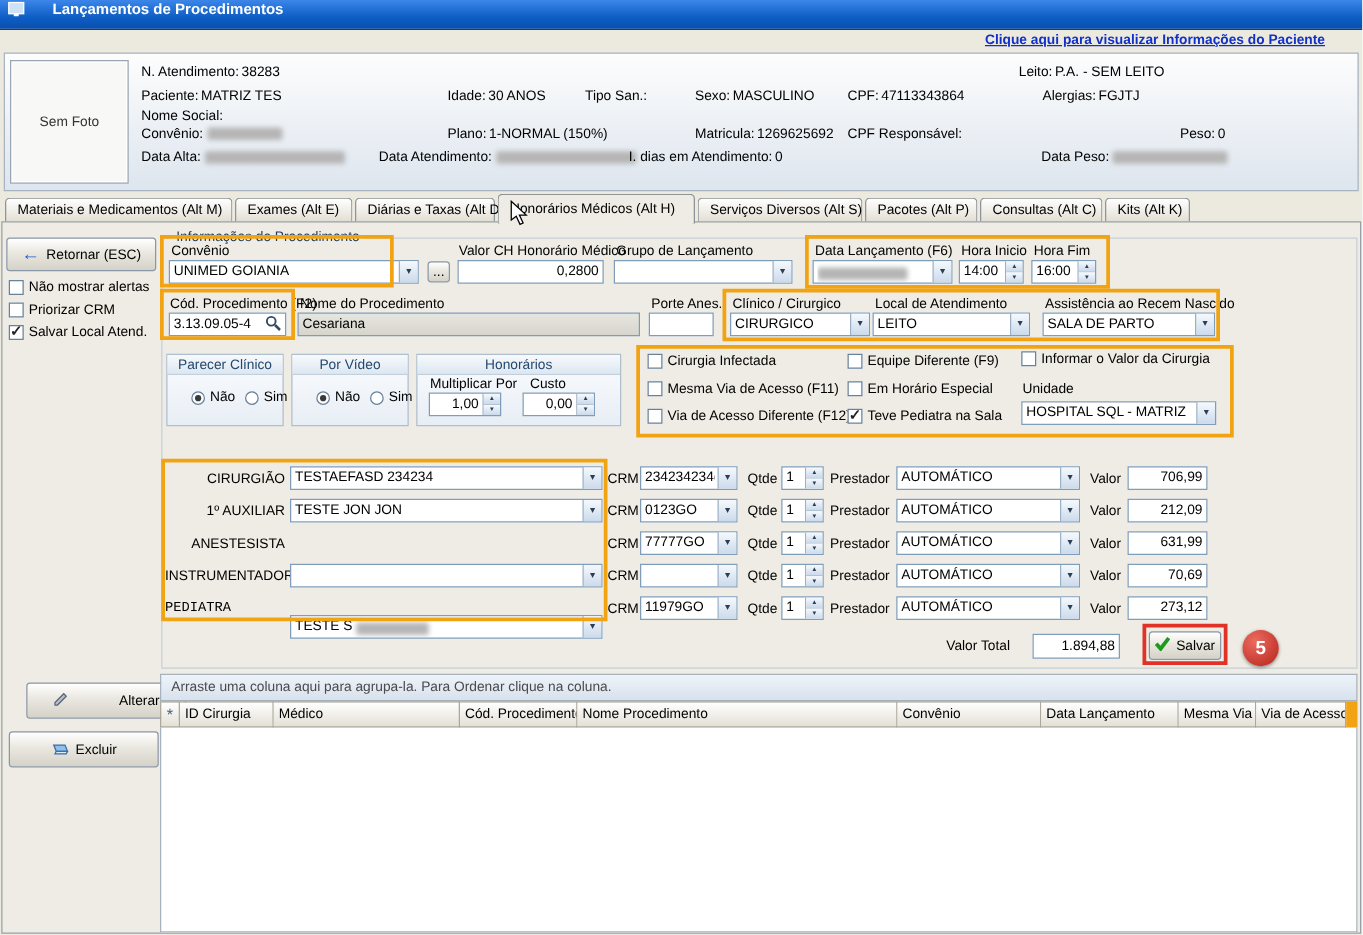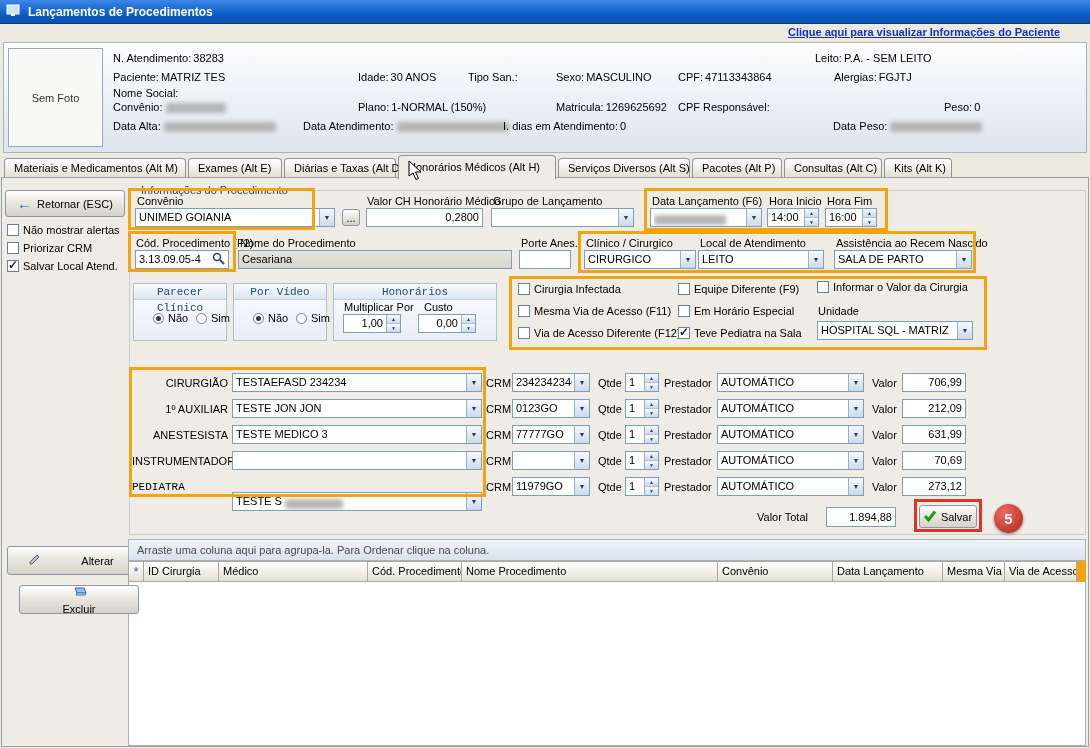--- a/index.html
+++ b/index.html
@@ -4,21 +4,21 @@
 <style>
   * { margin:0; padding:0; box-sizing:border-box; }
   html,body { background:#ffffff; }
   body { font-family:"Liberation Sans", sans-serif; }
   #app { position:relative; width:1090px; height:748px; background:#eceade; overflow:hidden;
          font-size:11px; color:#000; }
 
   
   .titlebar { position:absolute; top:0; left:0; width:1090px; height:24px;
     background:linear-gradient(#3c86e8,#0d5ec6 60%,#0a4fae); color:#fff;
-    display:flex; align-items:center; gap:8px; padding-left:6px;
+    display:flex; align-items:flex-start; gap:22px; padding-left:6px;
     font-size:12px; font-weight:bold; border-bottom:1px solid #07407f; }
 
   .link { position:absolute; color:#1130c8; text-decoration:underline; font-weight:bold; white-space:nowrap; }
 
   
   .ppanel { position:absolute; left:3px; top:42px; width:1084px; height:111px;
     background:linear-gradient(#fdfdfd,#dde5ee); border:1px solid #a9b4c2; }
   .photo { position:absolute; left:8px; top:48px; width:95px; height:99px; background:#f8f8f6;
     border:1px solid #9aa6b4; box-shadow:inset 0 0 0 1px #fff; display:flex; align-items:center; justify-content:center; color:#333; }
   .lbl { position:absolute; white-space:nowrap; }
@@ -51,21 +51,21 @@
   .spinbtns span { flex:1; font-size:5px; line-height:8px; text-align:center;
     background:linear-gradient(#f5f9fd,#cbdaeb); color:#2c3e55; }
   .spinbtns span:first-child { border-bottom:1px solid #b4c3d3; }
   .cb { position:absolute; display:flex; align-items:center; gap:4px; white-space:nowrap; z-index:8; }
   .cb .box { width:12px; height:12px; background:#fff; border:1px solid #68819b; position:relative; flex:0 0 auto; }
   .cb.checked .box::after { content:"✓"; position:absolute; left:0; top:-3px; font-size:12px; font-weight:bold; color:#222; }
   .radio { position:absolute; display:flex; align-items:center; gap:4px; z-index:8;padding-left:12px; }
   .radio .circ { width:11px; height:11px; border-radius:50%; background:#fff; border:1px solid #68819b; }
   .radio.checked .circ::after { content:""; display:block; width:5px; height:5px; border-radius:50%; background:#3a3a3a; margin:2px; }
 
-  .gbox { position:absolute; border:1px solid #aebfd0; background:linear-gradient(#fbfcfe,#e8eef5); z-index:7;font-family:Liberation Mono, monospace; }
+  .gbox { position:absolute; border:1px solid #aebfd0; background:linear-gradient(#fbfcfe,#e8eef5); z-index:7; }
   .gbox .gtitle { position:absolute; top:0; left:0; right:0; height:16px; text-align:center;
     color:#24486f; background:linear-gradient(#f7fafd,#dde7f0); border-bottom:1px solid #c2cfdc; line-height:16px; }
 
   .formbox { position:absolute; left:129px; top:190px; width:957px; height:345px; border:1px solid #c6cfd8; z-index:5; }
   .formbox-title { position:absolute; left:137px; top:184px; background:#eeece4; padding:0 4px; color:#1d3a5f; z-index:6; }
 
   
   .gband { position:absolute; left:128px; top:539px; width:958px; height:22px;
     background:linear-gradient(#eef3f9,#d8e2ed); border:1px solid #a7b2bf; color:#4a4a4a; line-height:20px; padding-left:8px; z-index:8; }
   .ghead { position:absolute; top:561px; height:21px; background:linear-gradient(#ffffff,#e3e0d6);
@@ -150,27 +150,27 @@
     </label>
   <label class="cb" style="left:7px; top:242px;">
       <span class="box"></span>
       <span>Priorizar CRM</span>
     </label>
   <label class="cb checked" style="left:7px; top:260px;">
       <span class="box"></span>
       <span>Salvar Local Atend.</span>
     </label>
 
-  <div class="btn" style="left:7px; top:546px; width:128px; height:29px;gap:40px;">
+  <div class="btn" style="left:21px; top:546px; width:128px; height:29px;gap:40px;">
     <span><svg width="13" height="13">
           <path d="M2 11 L4 11 L11 4 L9 2 L2 9 Z" fill="#b9c0cd" stroke="#5b6472"></path>
         </svg></span>
     <span>Alterar</span>
   </div>
-  <div class="btn" style="left:19px; top:585px; width:120px; height:29px;flex-direction:column;">
+  <div class="btn" style="left:7px; top:585px; width:120px; height:29px;">
     <span><svg width="15" height="11">
           <polygon points="3,3 12,3 14,8 5,8" fill="#8fc0ec" stroke="#3a6ea5"></polygon>
           <polygon points="5,8 14,8 13,10 4,10" fill="#dce9f6" stroke="#3a6ea5"></polygon>
         </svg></span>
     <span>Excluir</span>
   </div>
 
   <div class="formbox"></div>
   <span class="formbox-title">Informações do Procedimento</span>
 
@@ -360,24 +360,20 @@
       </span></div>
   <span class="lbl" style="left:664px; top:403px; z-index:8;">Prestador</span>
   <div class="combo" style="left:717px; top:399px; width:147px; height:19px;">
       <span class="txt">AUTOMÁTICO</span>
       <span class="arr">▼</span>
     </div>
   <span class="lbl" style="left:872px; top:403px; z-index:8;">Valor</span>
   <div class="field num" style="left:902px; top:399px; width:64px; height:19px;">212,09</div>
 
   <span class="lbl" style="left:132px; top:429px; width:96px; text-align:right; z-index:8;">ANESTESISTA</span>
-  <div class="combo" style="left:232px; top:425px; width:250px; height:19px;">
-      <span class="txt">TESTE MEDICO 3</span>
-      <span class="arr">▼</span>
-    </div>
   <span class="lbl" style="left:486px; top:429px; z-index:8;">CRM</span>
   <div class="combo" style="left:512px; top:425px; width:78px; height:19px;">
       <span class="txt">77777GO</span>
       <span class="arr">▼</span>
     </div>
   <span class="lbl" style="left:598px; top:429px; z-index:8;">Qtde</span>
   <div class="field" style="left:625px; top:425px; width:34px; height:19px; padding-right:16px;"><span>1</span><span class="spinbtns">
         <span>▲</span>
         <span>▼</span>
       </span></div>

